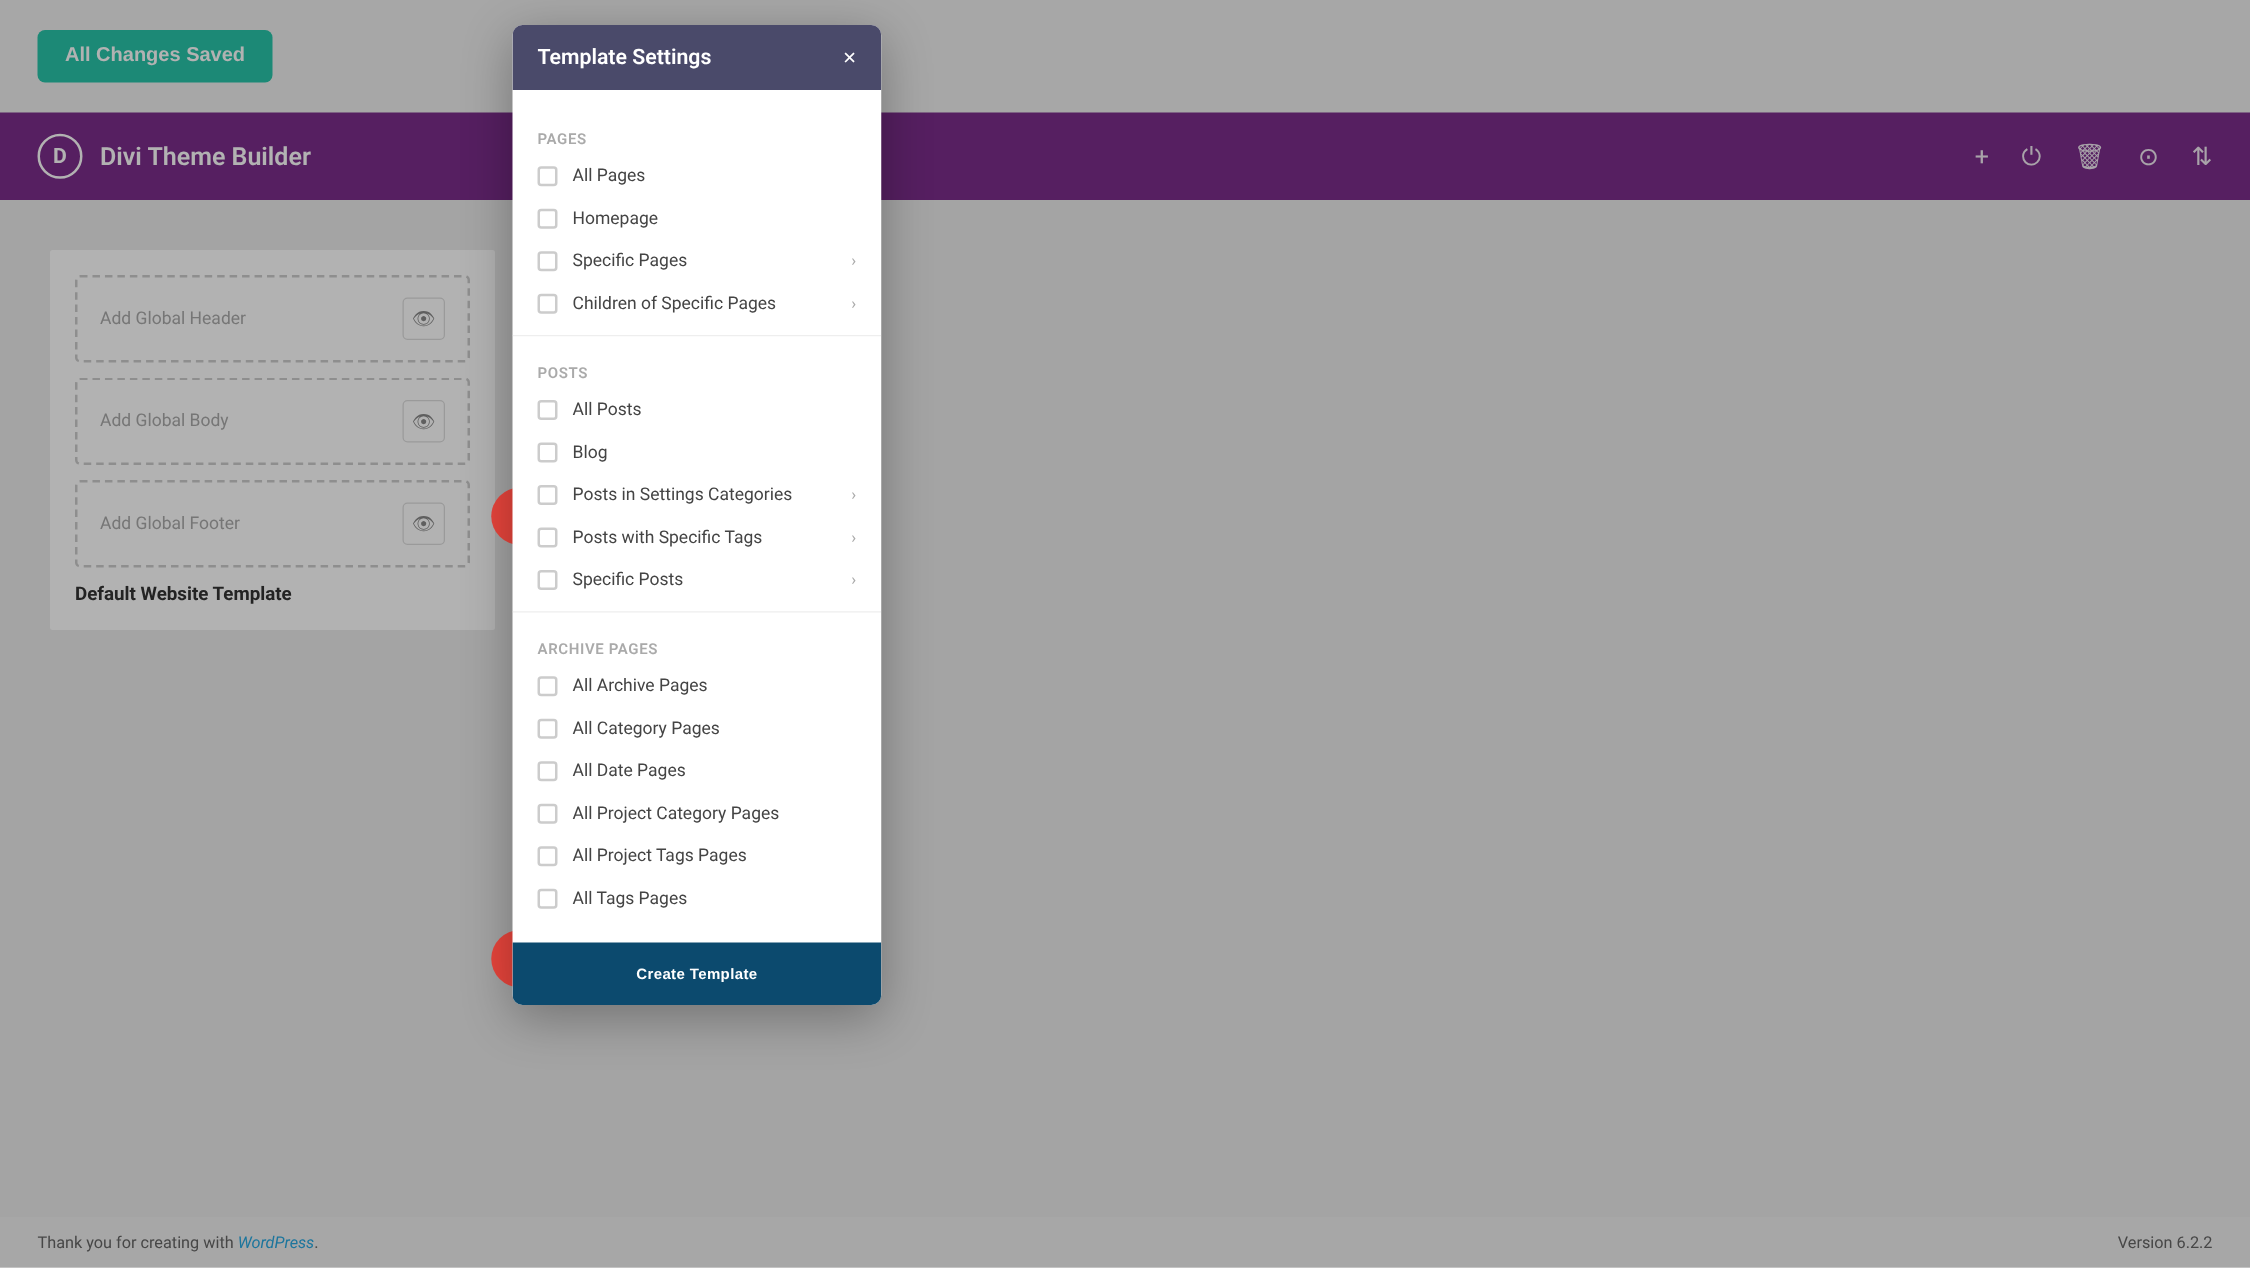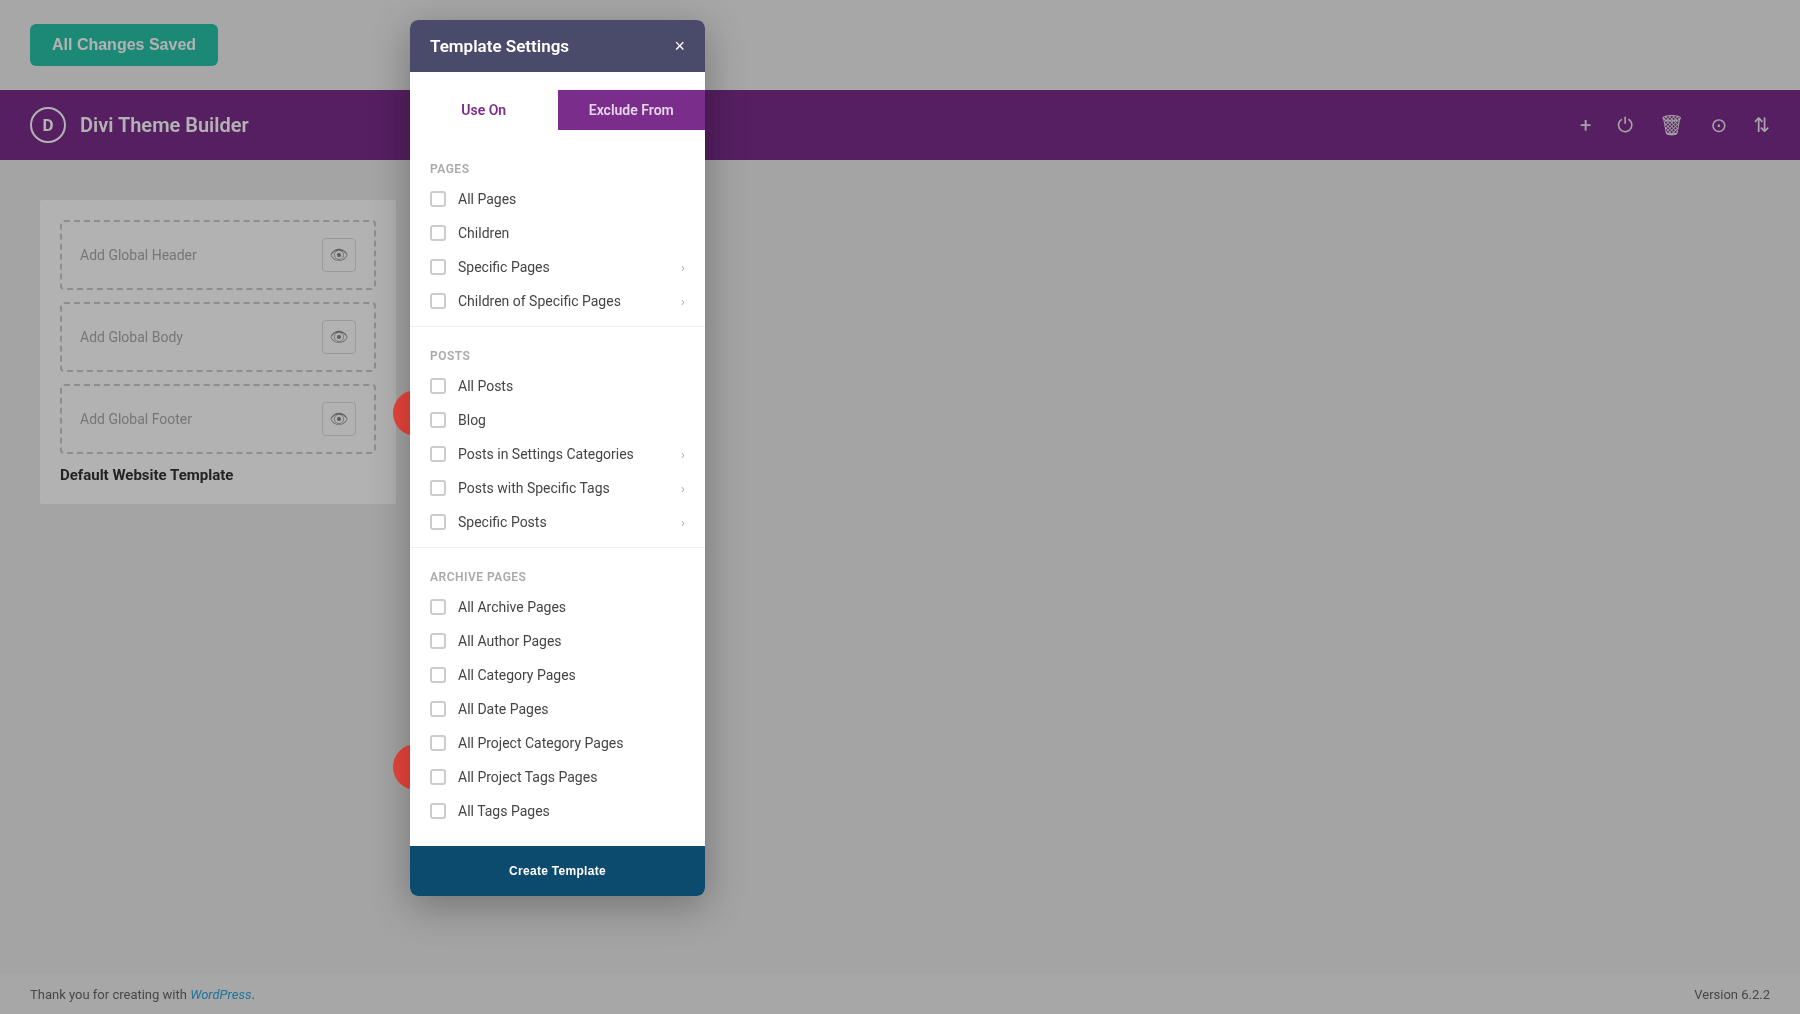--- a/index.html
+++ b/index.html
@@ -349,34 +349,30 @@
 <div class="step-badge" id="step1">1</div>
 <div class="step-badge" id="step2">2</div>
 
 <div id="modal-backdrop"></div>
 
 <div id="modal">
   <div id="modal-header">
     <span id="modal-title">Template Settings</span>
     <button id="modal-close">×</button>
   </div>
-  <div id="modal-tabs">
-    <div class="modal-tab active">Use On</div>
-    <div class="modal-tab">Exclude From</div>
-  </div>
   <div id="modal-content">
 
     <div class="section-label">Pages</div>
     <div class="option-row">
       <div class="option-checkbox"></div>
       <span class="option-label">All Pages</span>
     </div>
     <div class="option-row">
       <div class="option-checkbox"></div>
-      <span class="option-label">Children</span>
+      <span class="option-label">Homepage</span>
     </div>
     <div class="option-row">
       <div class="option-checkbox"></div>
       <span class="option-label">Specific Pages</span>
       <span class="option-arrow">›</span>
     </div>
     <div class="option-row">
       <div class="option-checkbox"></div>
       <span class="option-label">Children of Specific Pages</span>
       <span class="option-arrow">›</span>
@@ -408,24 +404,20 @@
       <span class="option-label">Specific Posts</span>
       <span class="option-arrow">›</span>
     </div>
 
     <div class="section-divider"></div>
 
     <div class="section-label">Archive Pages</div>
     <div class="option-row">
       <div class="option-checkbox"></div>
       <span class="option-label">All Archive Pages</span>
-    </div>
-    <div class="option-row">
-      <div class="option-checkbox"></div>
-      <span class="option-label">All Author Pages</span>
     </div>
     <div class="option-row">
       <div class="option-checkbox"></div>
       <span class="option-label">All Category Pages</span>
     </div>
     <div class="option-row">
       <div class="option-checkbox"></div>
       <span class="option-label">All Date Pages</span>
     </div>
     <div class="option-row">

